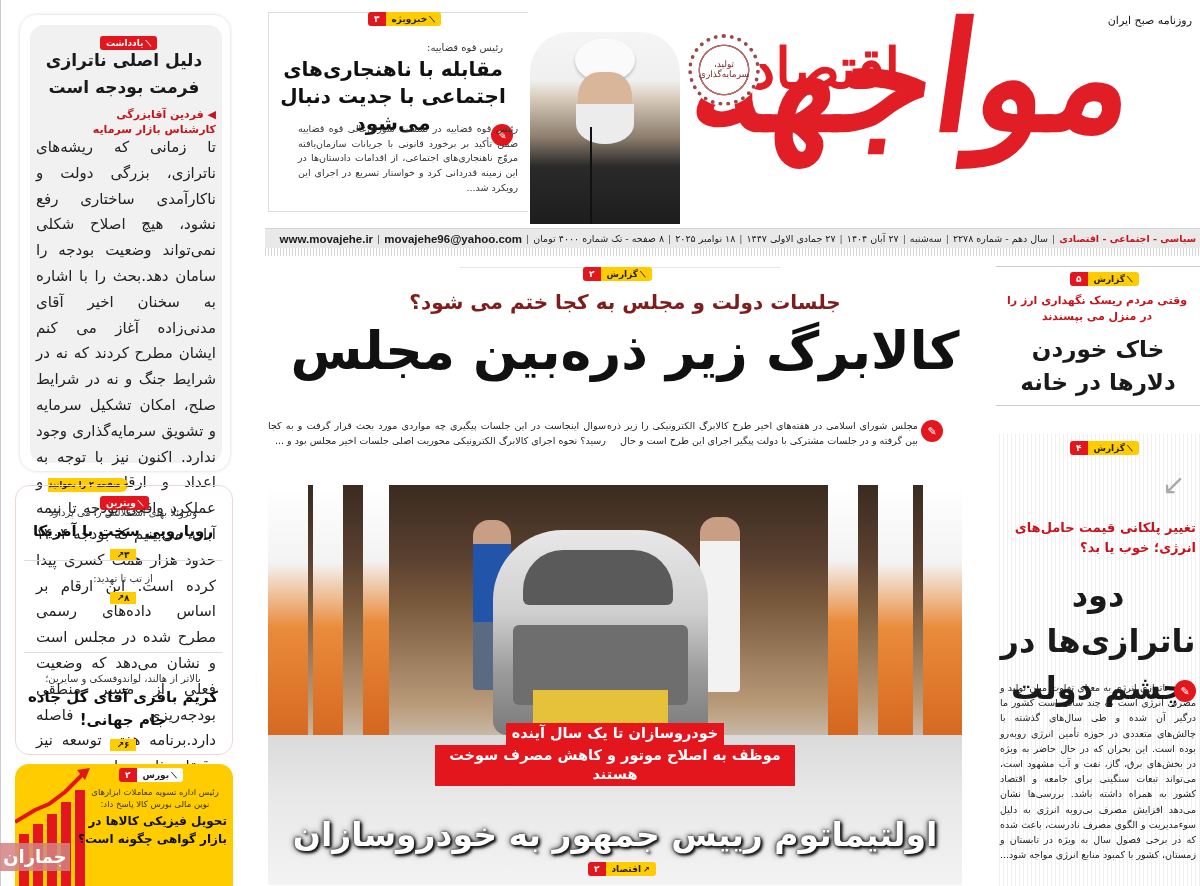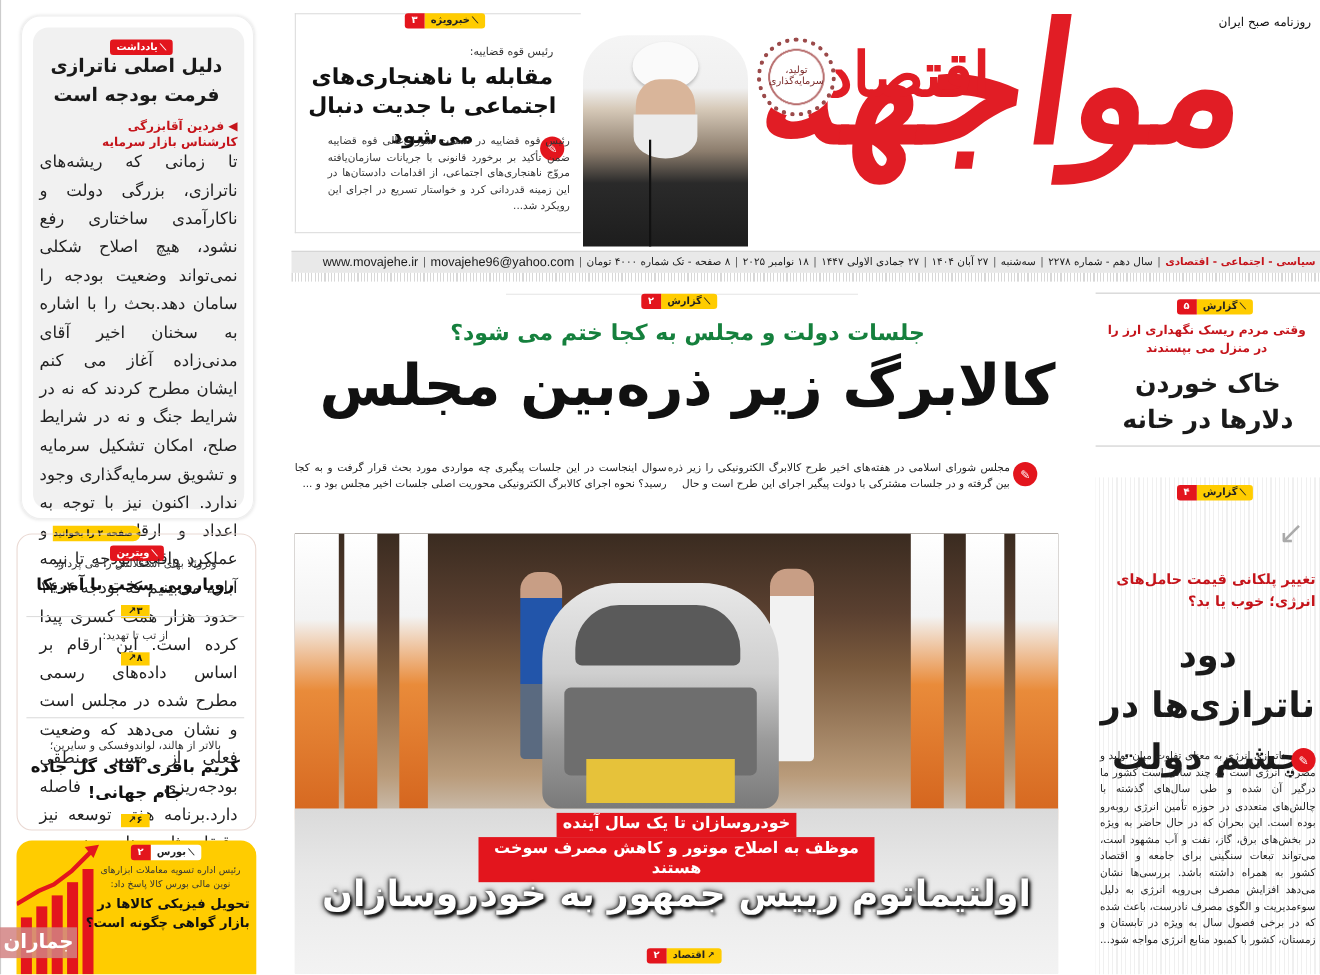--- a/index.html
+++ b/index.html
@@ -18,21 +18,21 @@
   #masthead { right: 0; top: 0; width: 530px; height: 225px; }
   #logo-main { right: 65px; top: 2px; font-family: "DejaVu Serif", serif; font-size: 150px; font-weight: bold; color: #e11d25; line-height: 1; letter-spacing: -8px; transform: skewX(-8deg); }
   #logo-sub { right: 300px; top: 40px; font-family: "DejaVu Serif", serif; font-size: 56px; font-weight: bold; color: #e11d25; line-height: 1; }
   #tagline { right: 8px; top: 14px; font-size: 11px; font-family: "DejaVu Serif", serif; color: #111; }
   #seal { right: 440px; top: 34px; width: 72px; height: 72px; border-radius: 50%; border: 4px dotted #9b4a4a; background: radial-gradient(circle, #fff 0 52%, #b76d6d 53% 56%, #fff 57%); display: flex; align-items: center; justify-content: center; text-align: center; font-size: 9px; color: #7a2a2a; font-family: "DejaVu Serif", serif; line-height: 1.1; }
 
   
   #info-bar { left: 265px; top: 228px; width: 935px; height: 20px; background: #e9e9e9; border-top: 1px solid #d4d4d4; display: flex; align-items: center; justify-content: flex-start; padding: 0 4px; font-size: 9.5px; white-space: nowrap; direction: rtl; }
   #info-bar .cat { color: #c5141b; font-weight: bold; }
   #info-bar .sep { color: #555; margin: 0 4px; }
-  #info-bar .ltr { direction: ltr; font-family: "Liberation Sans", sans-serif; font-weight: normal; font-size: 11.5px; }
+  #info-bar .ltr { direction: ltr; font-family: "Liberation Sans", sans-serif; font-weight: bold; font-size: 11.5px; }
   #info-dots { left: 265px; top: 248px; width: 935px; height: 8px; background: repeating-linear-gradient(90deg, #d8d8d8 0 1px, transparent 1px 3px); }
 
   
   #feature-box { left: 268px; top: 12px; width: 415px; height: 210px; }
   #feature-frame { left: 0; top: 0; width: 260px; height: 200px; border: 1px solid #ddd; border-right: none; }
   #feature-tag { left: 100px; top: 0; }
   #feature-kicker { right: 180px; top: 30px; font-size: 10px; color: #333; }
   #feature-headline { right: 165px; top: 44px; width: 250px; text-align: center; font-size: 20px; font-weight: bold; line-height: 1.35; color: #111; }
   #feature-lead { right: 165px; top: 110px; width: 220px; font-size: 9.5px; line-height: 1.55; color: #333; text-align: justify; }
   #feature-photo { left: 262px; top: 20px; width: 150px; height: 192px; background: linear-gradient(180deg,#f5f5f5 0,#f0f0f0 25%,#d6c9b8 35%,#8c7d6d 55%,#2a2a2a 70%,#1d1d1d 100%); border-radius: 40px 40px 0 0; overflow: hidden; }
@@ -77,38 +77,38 @@
   #bourse-chart { left: 0; top: 0; width: 75px; height: 122px; }
   #bourse-tag { left: 104px; top: 4px; }
   #bourse-tag .tag-label { background: #fff; }
   #bourse-kicker { right: 8px; top: 22px; width: 140px; text-align: center; font-size: 8.5px; line-height: 1.45; color: #333; }
   #bourse-headline { right: 6px; top: 48px; width: 150px; text-align: right; font-size: 12px; font-weight: bold; line-height: 1.5; color: #111; }
   #watermark { left: 0; top: 843px; width: 70px; height: 28px; background: rgba(210,130,130,0.85); color: #fff; font-size: 18px; font-weight: bold; text-align: center; line-height: 28px; }
 
   
   #main-tag { left: 583px; top: 267px; }
   #main-tagline-line { left: 460px; top: 267px; width: 320px; height: 1px; background: #e6e6e6; }
-  #main-kicker { left: 270px; top: 290px; width: 710px; text-align: center; font-size: 20px; font-weight: bold; color: #15803d; }
+  #main-kicker { left: 270px; top: 290px; width: 710px; text-align: center; font-size: 20px; font-weight: bold; color: #7f1d1d; }
   #main-headline { left: 270px; top: 322px; width: 710px; text-align: center; font-size: 52px; font-weight: 900; line-height: 1.15; color: #111; letter-spacing: -1px; }
   #main-lead-right { right: 258px; top: 418px; width: 335px; font-size: 9.6px; line-height: 1.6; text-align: justify; color: #222; padding-right: 24px; }
   #main-lead-badge { right: 257px; top: 420px; position: absolute; }
   #main-lead-left { left: 268px; top: 418px; width: 338px; font-size: 9.6px; line-height: 1.6; text-align: justify; color: #222; }
 
   #main-photo { left: 268px; top: 485px; width: 694px; height: 400px; overflow: hidden; background: linear-gradient(180deg,#3a2b20 0,#5a4030 18%,#7a5a3d 30%,#b99b7a 55%,#d7d5d2 70%,#e6e6e6 100%); }
   .pillar { position:absolute; top: 0; width: 40px; background: linear-gradient(180deg,#ffffff 0,#f3f3f3 30%,#e98b3a 55%,#d5661f 100%); }
   .car-body { position:absolute; left: 225px; top: 45px; width: 215px; height: 205px; background: linear-gradient(180deg,#e8e8e8 0,#cfcfcf 40%,#9a9a9a 70%,#7a7a7a 100%); border-radius: 70px 70px 14px 14px; }
   .car-window { position:absolute; left: 255px; top: 65px; width: 150px; height: 55px; background: #5a5a5a; border-radius: 40px 40px 6px 6px; }
   .car-front { position:absolute; left: 245px; top: 140px; width: 175px; height: 80px; background: #6e6e6e; border-radius: 6px; }
   .worker1 { position:absolute; left: 205px; top: 35px; width: 38px; height: 170px; background: linear-gradient(180deg,#c89e85 0 14%,#2255aa 14% 60%,#5a6a80 60%); border-radius: 16px 16px 4px 4px; }
   .worker2 { position:absolute; left: 432px; top: 32px; width: 40px; height: 175px; background: linear-gradient(180deg,#c89e85 0 14%,#f2f2f2 14% 100%); border-radius: 16px 16px 4px 4px; }
   .conveyor { position:absolute; left: 0; top: 250px; width: 694px; height: 150px; background: linear-gradient(180deg,#dadada 0,#e8e8e8 40%,#f3f3f3 100%); }
   .yellow-sled { position:absolute; left: 265px; top: 205px; width: 135px; height: 40px; background: #e6c23a; }
-  #photo-red-banner { left: 167px; top: 253px; width: 360px; text-align: center; position:absolute; }
+  #photo-red-banner { left: 167px; top: 238px; width: 360px; text-align: center; position:absolute; }
   .red-line { display: inline-block; background: #e3151d; color: #fff; font-size: 14.5px; font-weight: bold; padding: 1px 6px; line-height: 1.35; }
-  #photo-headline { left: 0; top: 308px; width: 694px; position:absolute; text-align: center; font-size: 33px; font-weight: 900; color: #fff; text-shadow: 0 0 3px #111, 0 0 6px #222, 2px 2px 3px #000; }
+  #photo-headline { left: 0; top: 330px; width: 694px; position:absolute; text-align: center; font-size: 33px; font-weight: 900; color: #fff; text-shadow: 0 0 3px #111, 0 0 6px #222, 2px 2px 3px #000; }
   #photo-tag { left: 320px; top: 377px; position:absolute; }
 </style>
 </head>
 <body>
 
 <div id="left-col" class="abs">
   <div id="note-card" class="abs">
     <div id="note-inner" class="abs"></div>
     <div id="note-tag" class="abs tag red">
       <span class="tag-label"><span class="arrow">⟋</span><span>یادداشت</span></span>

